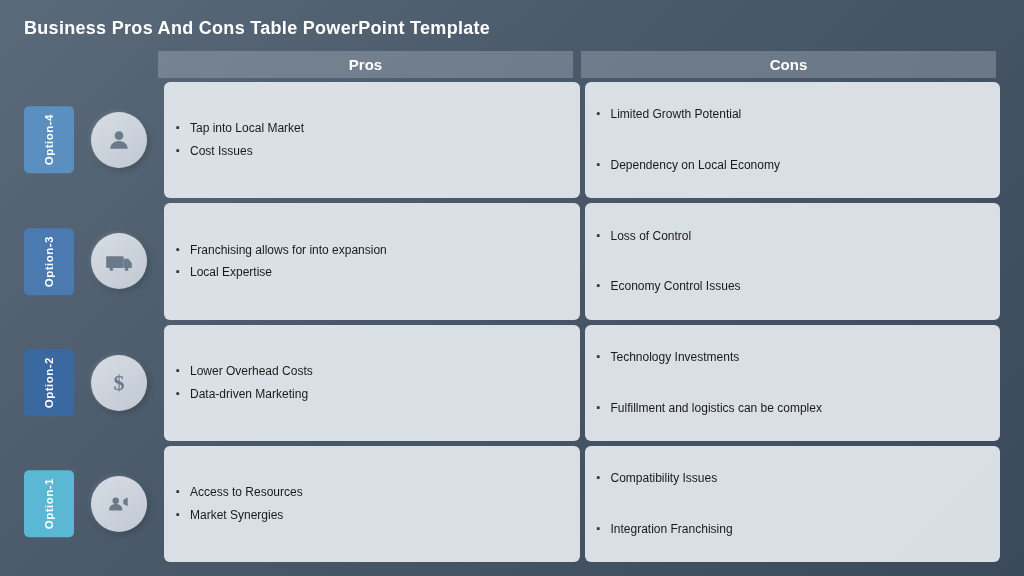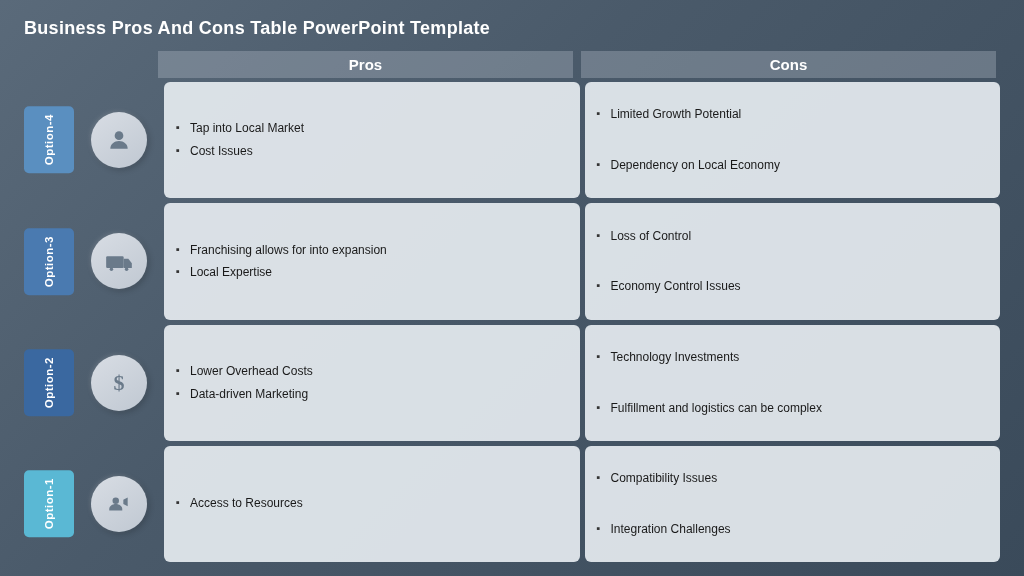--- a/index.html
+++ b/index.html
@@ -221,20 +221,21 @@
           <div class="icon-circle">
             <svg viewBox="0 0 24 24" width="26" height="26" fill="#6a7a8a">
               <circle cx="9" cy="9" r="3"></circle>
               <path d="M9 12c-3.3 0-6 2-6 4.5V18h12v-1.5c0-2.5-2.7-4.5-6-4.5z"></path>
               <path d="M16 8l4-2v8l-4-2V8z" fill="#6a7a8a"></path>
             </svg>
           </div>
         </div>
         <div class="content-cell">
           <div class="bullet-item">Access to Resources</div>
+          <div class="bullet-item">Market Synergies</div>
         </div>
         <div class="content-cell cons-cell">
           <div class="bullet-item">Compatibility Issues</div>
-          <div class="bullet-item">Integration Challenges</div>
+          <div class="bullet-item">Integration Franchising</div>
         </div>
       </div>
     </div>
 </div>
 
 </body></html>

